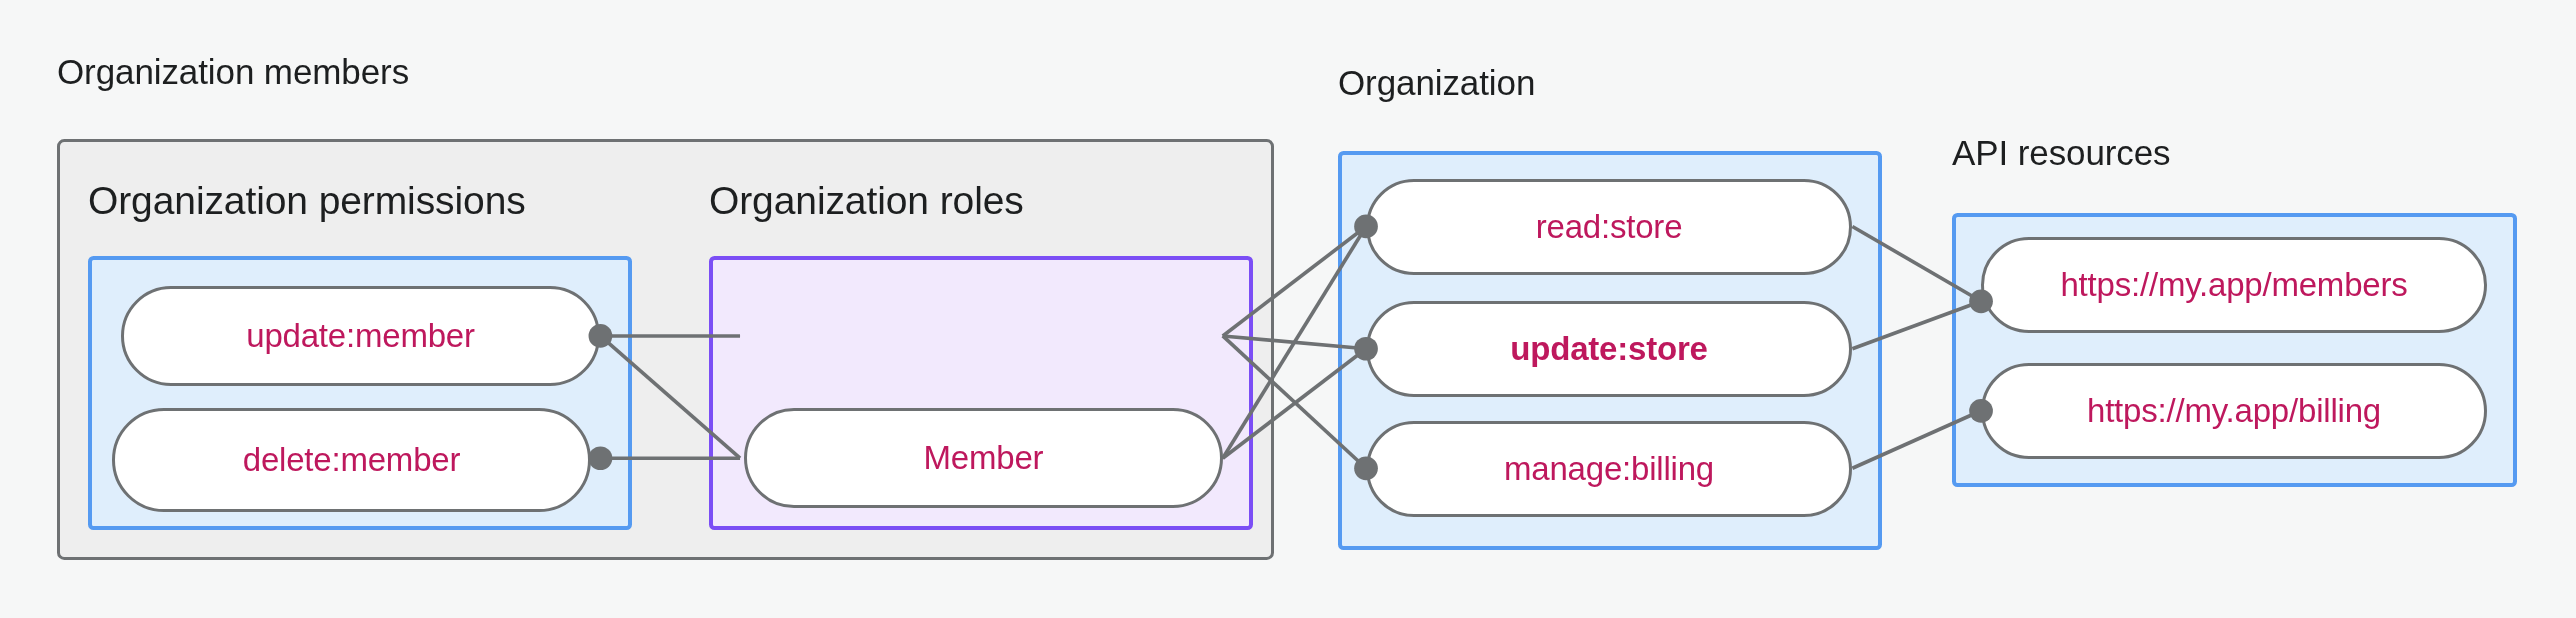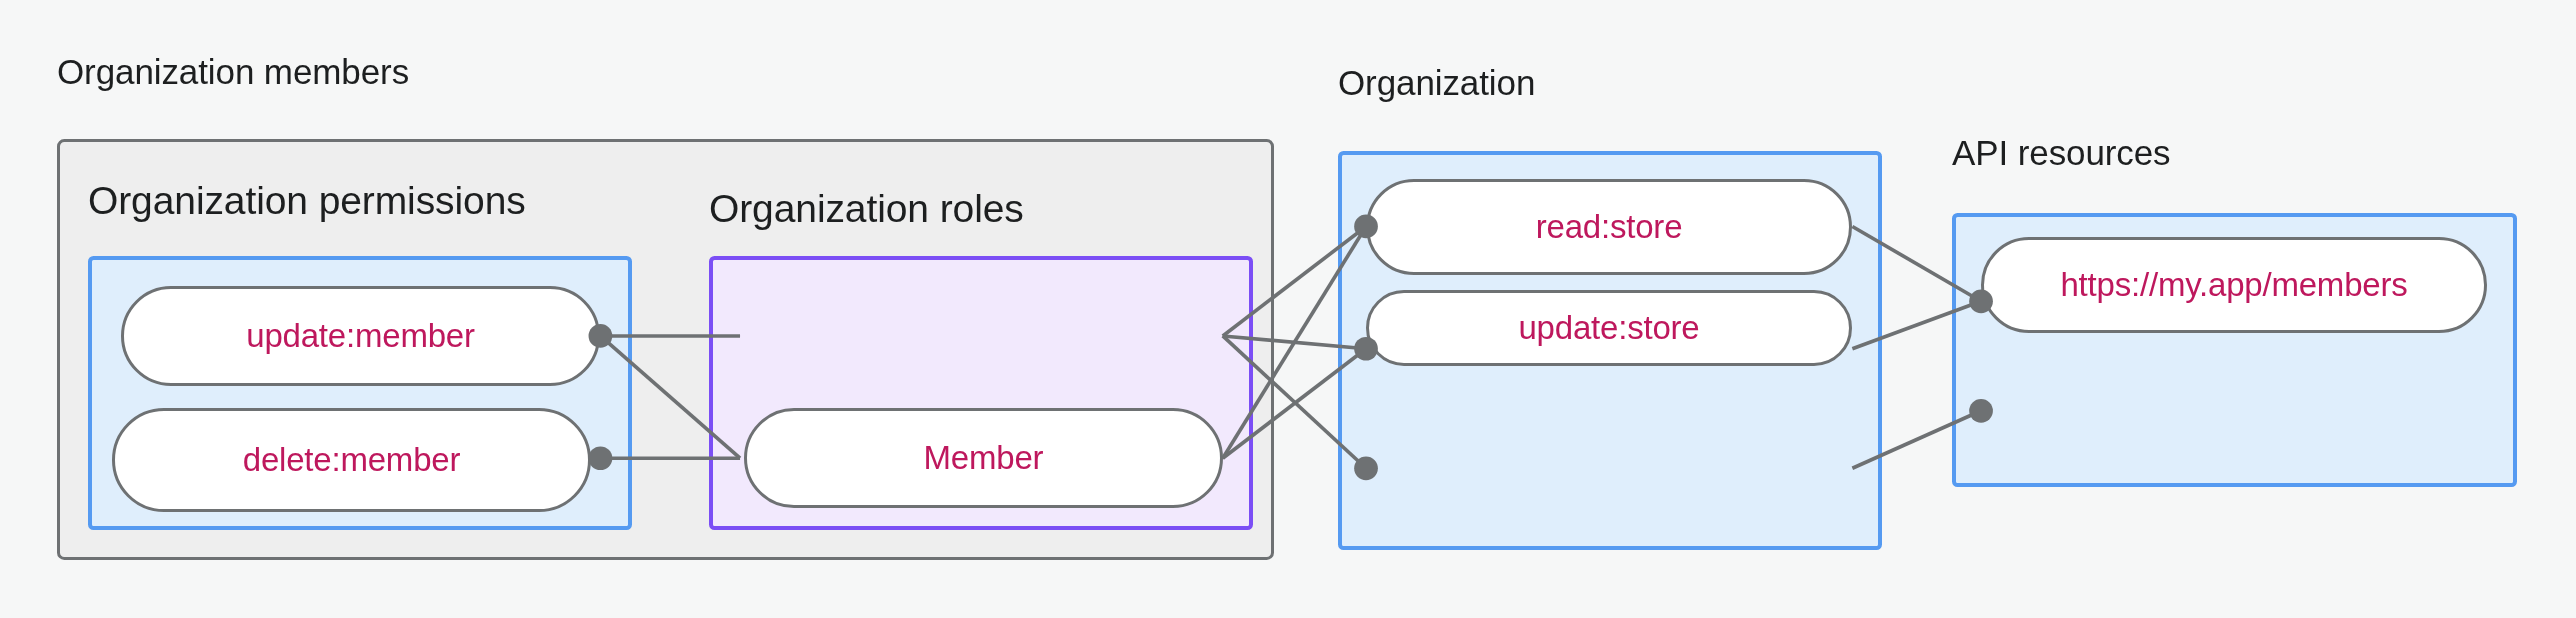--- a/index.html
+++ b/index.html
@@ -137,37 +137,39 @@
   <div class="outer-box"></div>
 
   <div class="sec-title" style="left:88px; top:181px;">Organization permissions</div>
 
   <div class="box-blue" id="org-perm-box"></div>
 
   <div class="pill" style="left:121px; top:286px; width:479px; height:100px;">update:member</div>
 
   <div class="pill" style="left:112px; top:408px; width:479px; height:104px;">delete:member</div>
 
-  <div class="sec-title" style="left:709px; top:181px;margin-top:8px;">Organization roles</div>
+  <div class="sec-title" style="left:709px; top:181px;">Organization roles</div>
 
   <div class="box-purple" id="org-roles-box"></div>
 
 
   <div class="pill" style="left:744px; top:408px; width:479px; height:100px;">Member</div>
 
   <div class="grp-title" style="left:1338px; top:65px;">Organization</div>
 
   <div class="box-blue" id="perm-box"></div>
 
   <div class="pill" style="left:1366px; top:179px; width:486px; height:96px;">read:store</div>
 
-  <div class="pill" style="left:1366px; top:290px; width:486px; height:76px;">update:store</div>
+  <div class="pill" style="left:1366px; top:301px; width:486px; height:96px;font-weight:bold;">update:store</div>
 
+  <div class="pill" style="left:1366px; top:421px; width:486px; height:96px;">manage:billing</div>
 
   <div class="grp-title" style="left:1952px; top:127px;margin-top:8px;">API resources</div>
 
   <div class="box-blue" id="api-box"></div>
 
   <div class="pill" style="left:1981px; top:237px; width:506px; height:96px;">https://my.app/members</div>
 
+  <div class="pill" style="left:1981px; top:363px; width:506px; height:96px;">https://my.app/billing</div>
 
 </div>
 
 
 </body></html>

